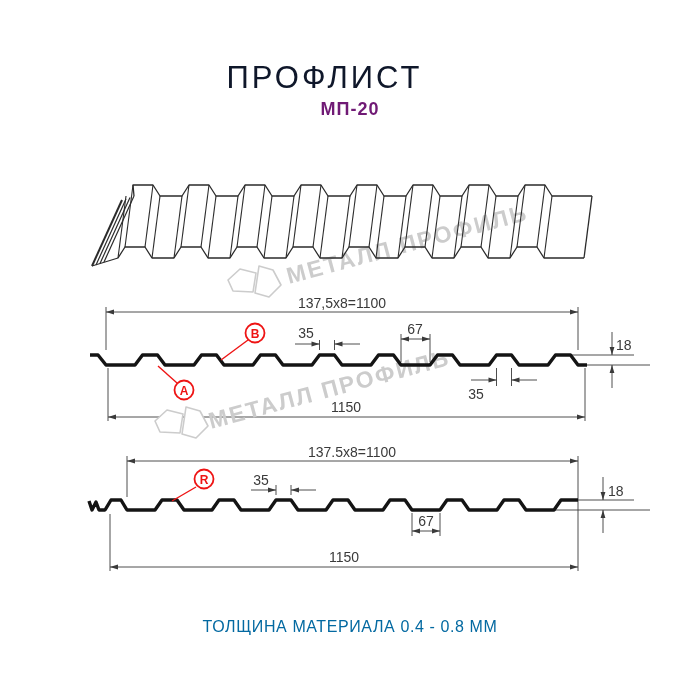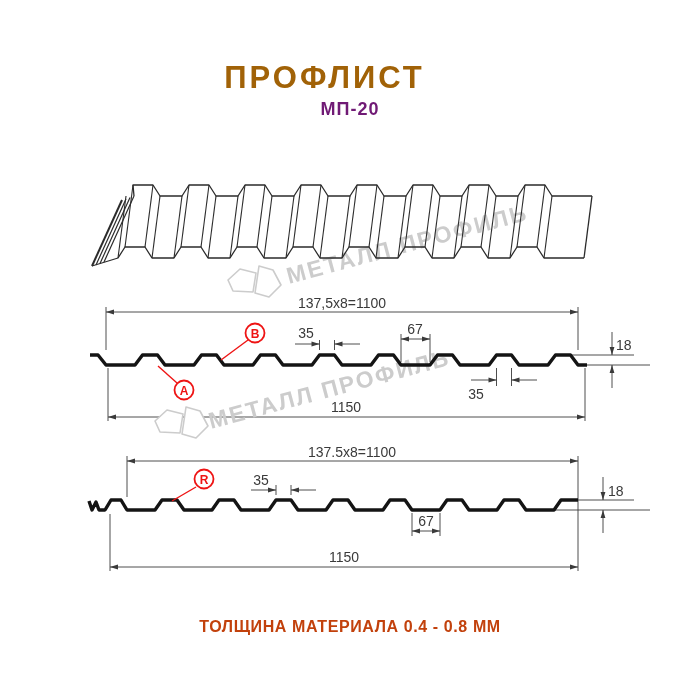--- a/index.html
+++ b/index.html
@@ -1,23 +1,23 @@
 <!DOCTYPE html>
 <html style="--accent: #ee1414; --line: #3a3a3a; --wm: #cccccc;"><head>
 <meta charset="utf-8">
 <style>
   html,body{margin:0;padding:0;background:#ffffff;}
   body{width:700px;height:700px;position:relative;overflow:hidden;
        font-family:"Liberation Sans",sans-serif;}
   .page-title{position:absolute;left:0;top:60px;width:649px;text-align:center;
-      font-size:31px;font-weight:bold;letter-spacing:3px;color:#a16207;}
+      font-size:31px;font-weight:normal;letter-spacing:3px;color:#0f172a;}
   .page-subtitle{position:absolute;left:0;top:99px;width:700px;text-align:center;
       font-size:18px;font-weight:bold;letter-spacing:1px;color:#701a75;}
   .page-footer{position:absolute;left:0;top:618px;width:700px;text-align:center;
-      font-size:16px;font-weight:bold;letter-spacing:.6px;color:#c2410c;}
+      font-size:16px;font-weight:normal;letter-spacing:.6px;color:#0369a1;}
   svg{position:absolute;left:0;top:0;}
   .dimtext{font-size:14px;fill:var(--line,#3a3a3a);}
   .marker-letter{font-size:12px;font-weight:bold;fill:var(--accent,#ee1414);text-anchor:middle;}
   .marker-circle{fill:#ffffff;stroke:var(--accent,#ee1414);stroke-width:1.8;}
   .wmtext{font-size:23px;font-weight:bold;letter-spacing:2px;fill:var(--wm,#cccccc);}
   .anchor-mid{text-anchor:middle;}
 </style>
 </head>
 <body>
 

